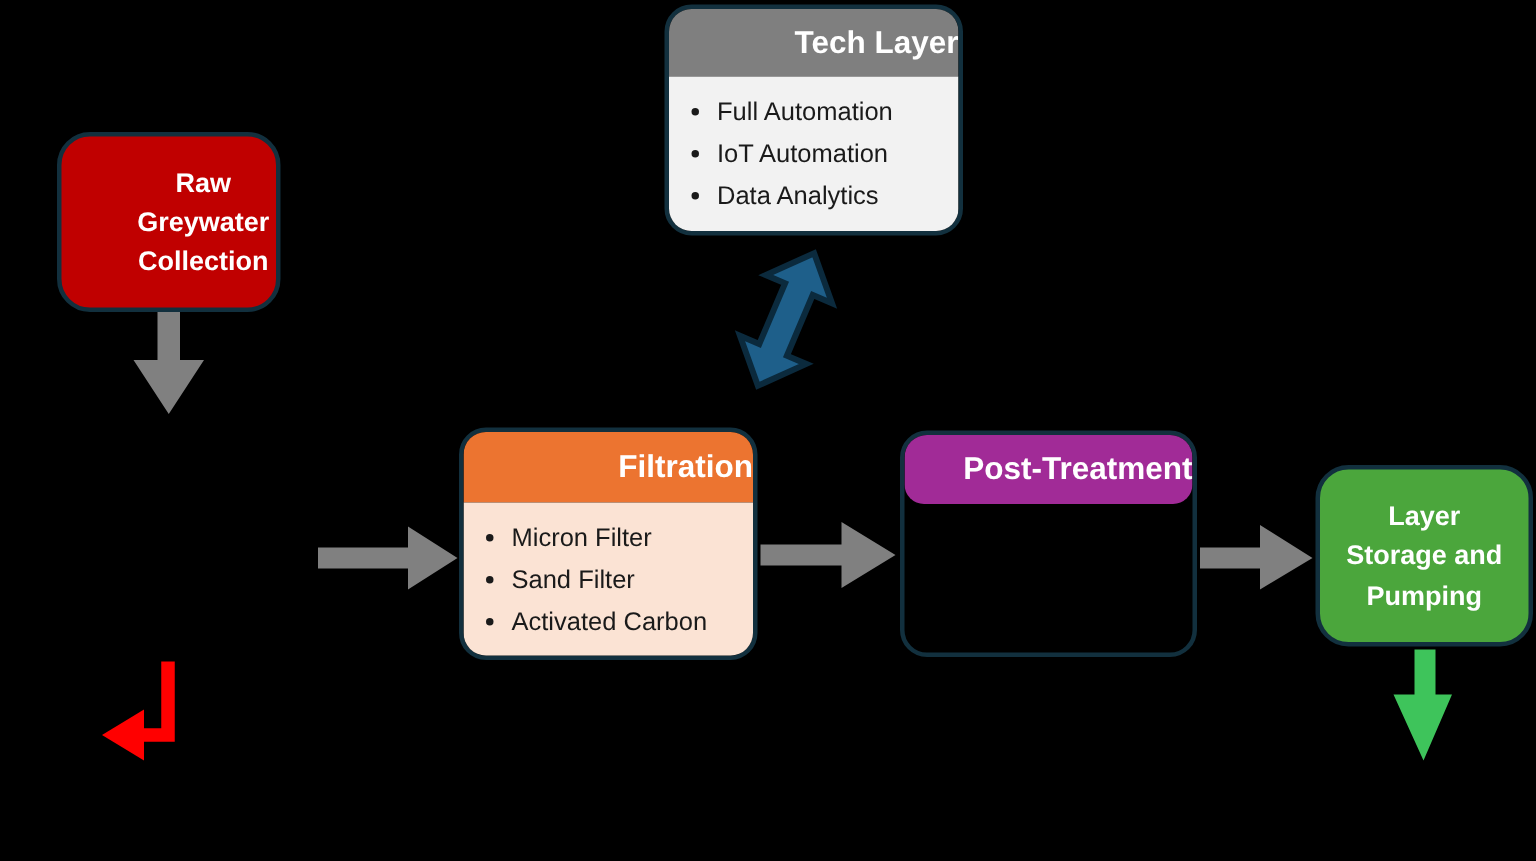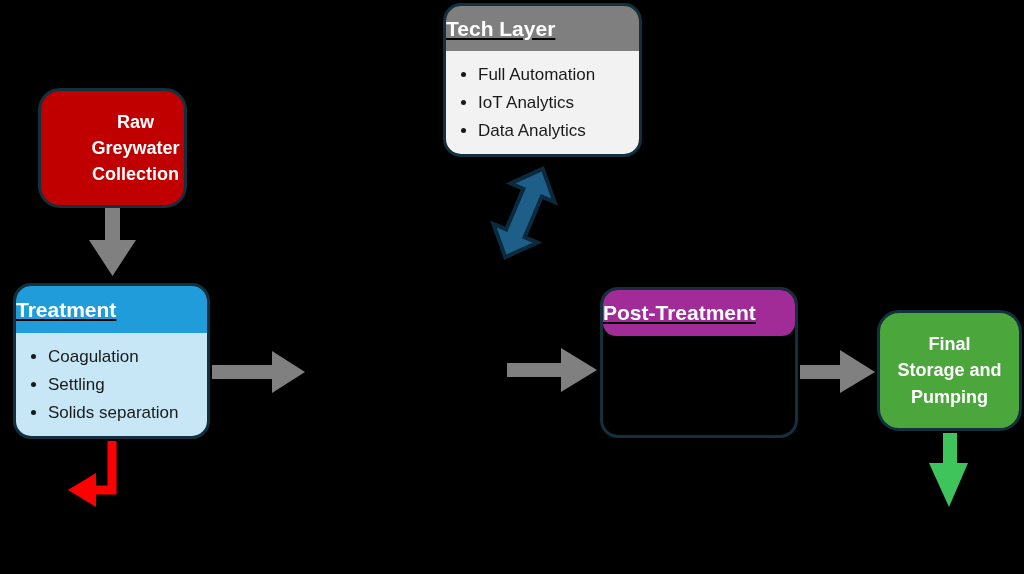--- a/index.html
+++ b/index.html
@@ -5,21 +5,21 @@
   html,body{margin:0;padding:0;background:#000;}
   #canvas{
     position:relative;width:1024px;height:574px;background:#000000;
     font-family:"Liberation Sans",sans-serif;overflow:hidden;
   }
   #arrows{position:absolute;left:0;top:0;width:1024px;height:574px;pointer-events:none;}
   .box{position:absolute;box-sizing:border-box;border:3px solid #12303E;overflow:hidden;}
   .panel{border-radius:18px;display:flex;flex-direction:column;}
   .solid{border-radius:22px;display:flex;align-items:center;justify-content:center;text-align:center;}
   .solid .solid-title{color:#FFFFFF;font-weight:bold;font-size:18px;line-height:1.45;white-space:pre-line;}
-  .hdr{flex:0 0 auto;display:flex;align-items:center;justify-content:flex-start;text-decoration:underline;}
+  .hdr{flex:0 0 auto;display:flex;align-items:center;justify-content:flex-end;}
   .hdr span{color:#FFFFFF;font-weight:bold;font-size:21px;}
   ul.bd{
     flex:1 1 auto;margin:0;list-style:disc outside;
     padding:12px 6px 18px 32px;font-size:17px;color:#1A1A1A;line-height:1.42;
   }
   ul.bd li{margin:0 0 4px 0;}
   
   #tech       {left:443px;top:3px;  width:199px;height:154px;}
   #tech .hdr  {height:45px;}
   #raw        {left:38px; top:88px; width:149px;height:120px;}
@@ -56,48 +56,48 @@
       <polygon points="0,-48 24,-22 10,-22 10,22 24,22 0,48 -24,22 -10,22 -10,-22 -24,-22" stroke-width="4" stroke-linejoin="miter" fill="#1E5F8A" stroke="#0B2A3D"></polygon>
     </g>
   </svg>
 
   <div class="box panel" id="tech">
     <div class="hdr" style="background: rgb(127, 127, 127);">
       <span>Tech Layer</span>
     </div>
     <ul class="bd" style="background: rgb(242, 242, 242);">
         <li>Full Automation</li>
-        <li>IoT Analytics</li>
+        <li>IoT Automation</li>
         <li>Data Analytics</li>
       </ul>
   </div>
 
   <div class="box solid" id="raw" style="background: rgb(192, 0, 0); padding-left: 46px;">
     <div class="solid-title">Raw
 Greywater
 Collection</div>
   </div>
 
-  <div class="box panel" id="treatment">
-    <div class="hdr" style="background: rgb(31, 156, 217);">
-      <span>Treatment</span>
+
+  <div class="box panel" id="filtration">
+    <div class="hdr" style="background: rgb(236, 116, 48);">
+      <span>Filtration</span>
     </div>
-    <ul class="bd" style="background: rgb(199, 231, 246);">
-        <li>Coagulation</li>
-        <li>Settling</li>
-        <li>Solids separation</li>
+    <ul class="bd" style="background: rgb(251, 227, 212);">
+        <li>Micron Filter</li>
+        <li>Sand Filter</li>
+        <li>Activated Carbon</li>
       </ul>
   </div>
-
 
   <div class="box panel" id="post">
     <div class="hdr" style="background: rgb(161, 43, 151);">
       <span>Post-Treatment</span>
     </div>
   </div>
 
   <div class="box solid" id="final" style="background: rgb(75, 166, 60);">
-    <div class="solid-title">Final
+    <div class="solid-title">Layer
 Storage and
 Pumping</div>
   </div>
 
 </div>
 
 </body></html>

